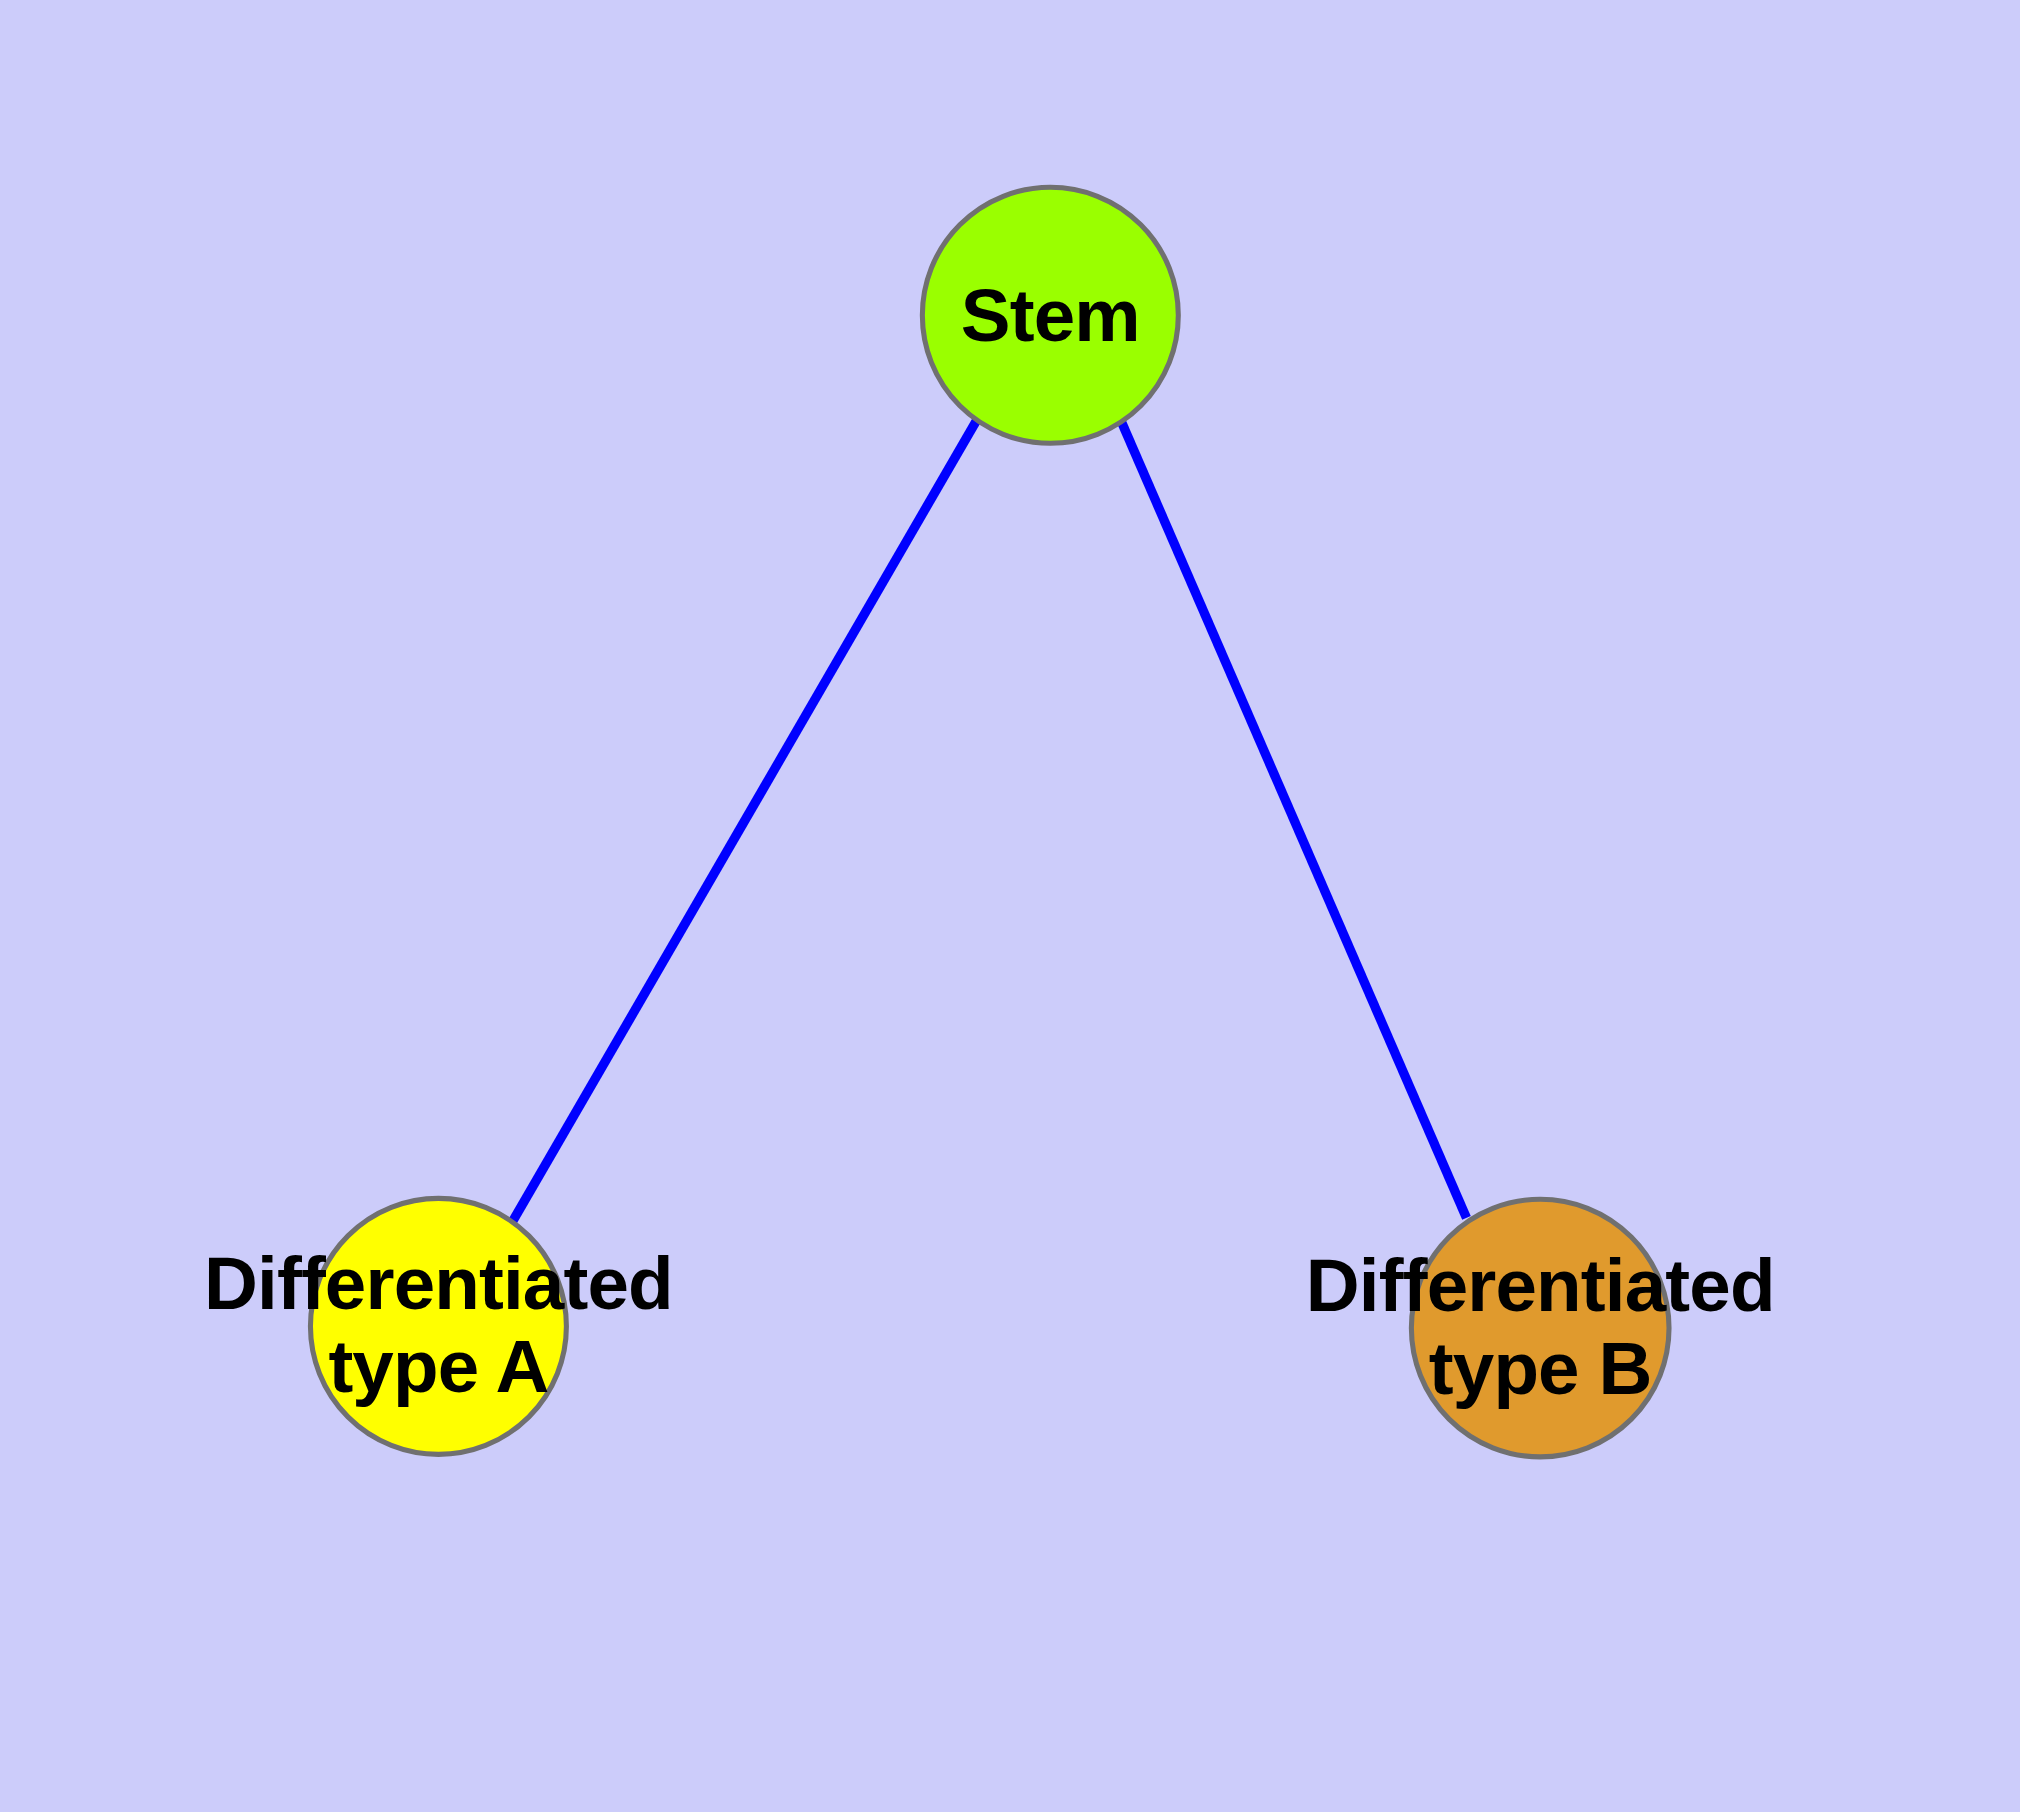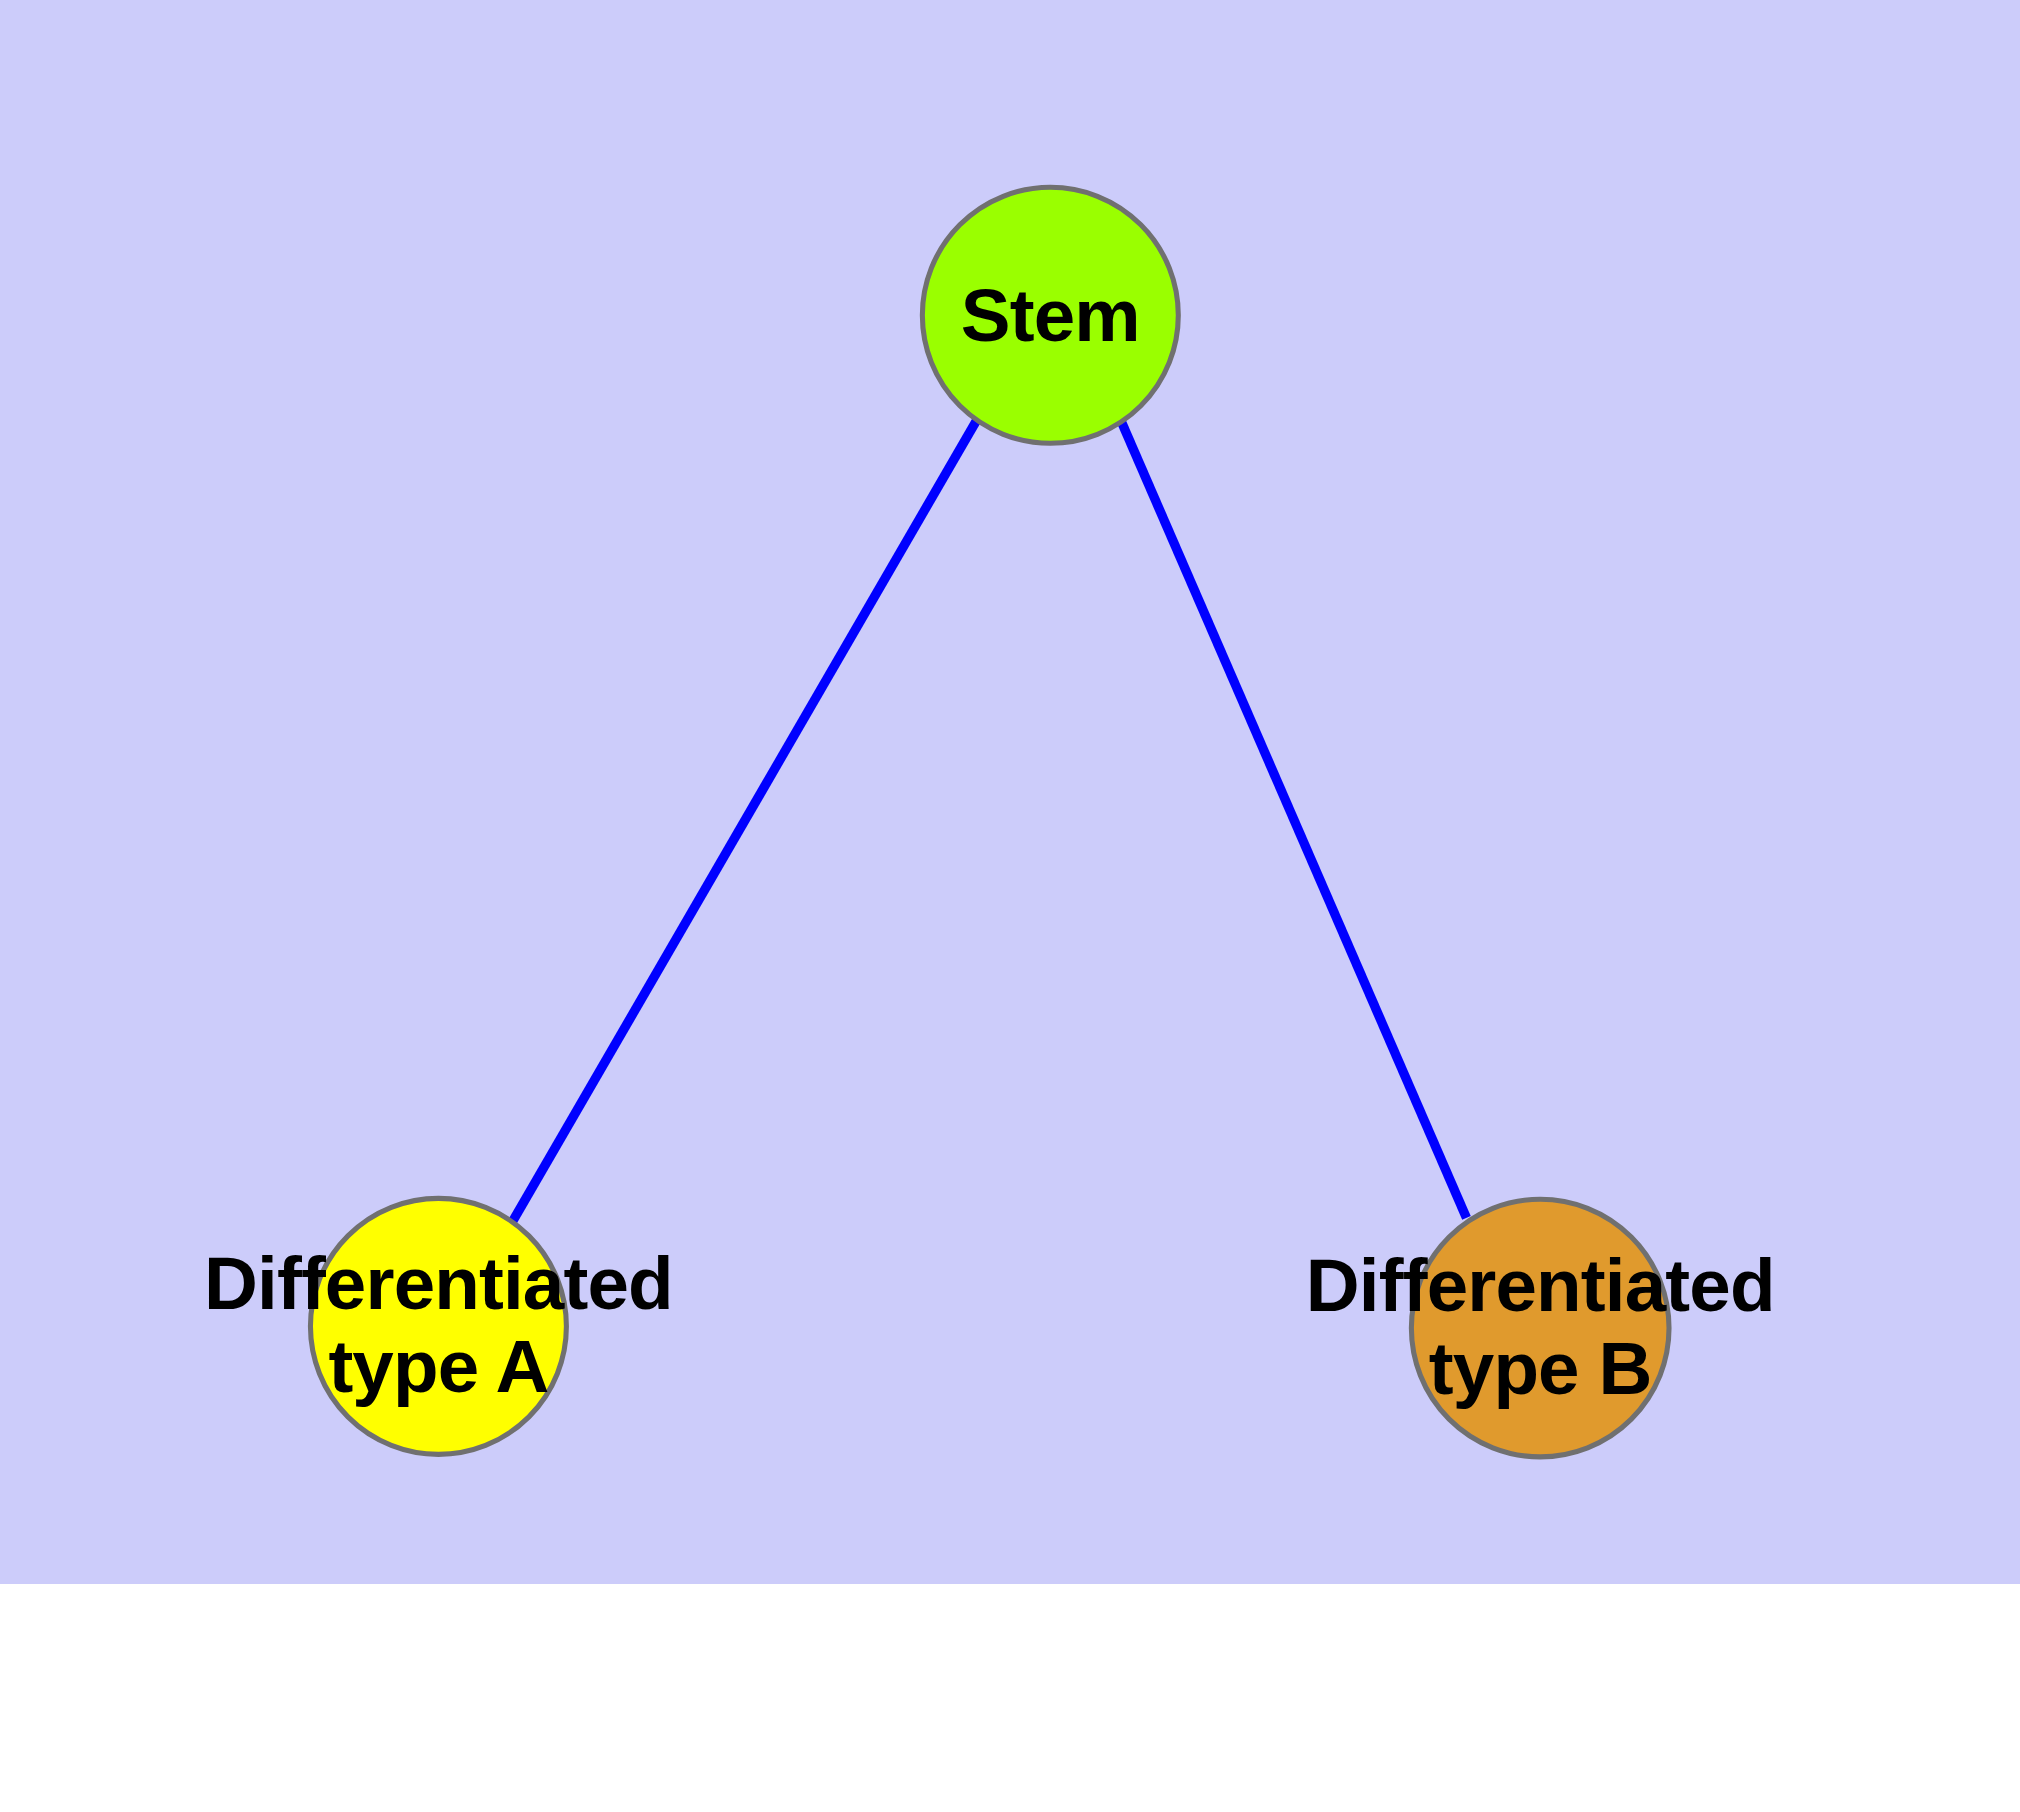--- a/index.html
+++ b/index.html
@@ -40,21 +40,21 @@
     fill: none;
   }
   .node-circle {
     stroke: #707070;
     stroke-width: 6;
   }
 </style>
 </head>
 <body>
 
-<div id="canvas" style="width: 2021px; height: 1584px; background: rgb(204, 204, 250);">
+<div id="canvas" style="width: 2021px; height: 1812px; background: rgb(204, 204, 250);">
   <svg id="graph-svg" viewBox="0 0 2384 2138" xmlns="http://www.w3.org/2000/svg" style="width: 2021px; height: 1812px;">
 
     <g>
       <line class="edge-line" id="edge-a" x1="1152" y1="496" x2="604" y2="1442" stroke="#0000ff" stroke-width="11"></line>
       <line class="edge-line" id="edge-b" x1="1320" y1="491" x2="1730" y2="1437" stroke="#0000ff" stroke-width="11"></line>
     </g>
 
     <g>
 
       <g>

